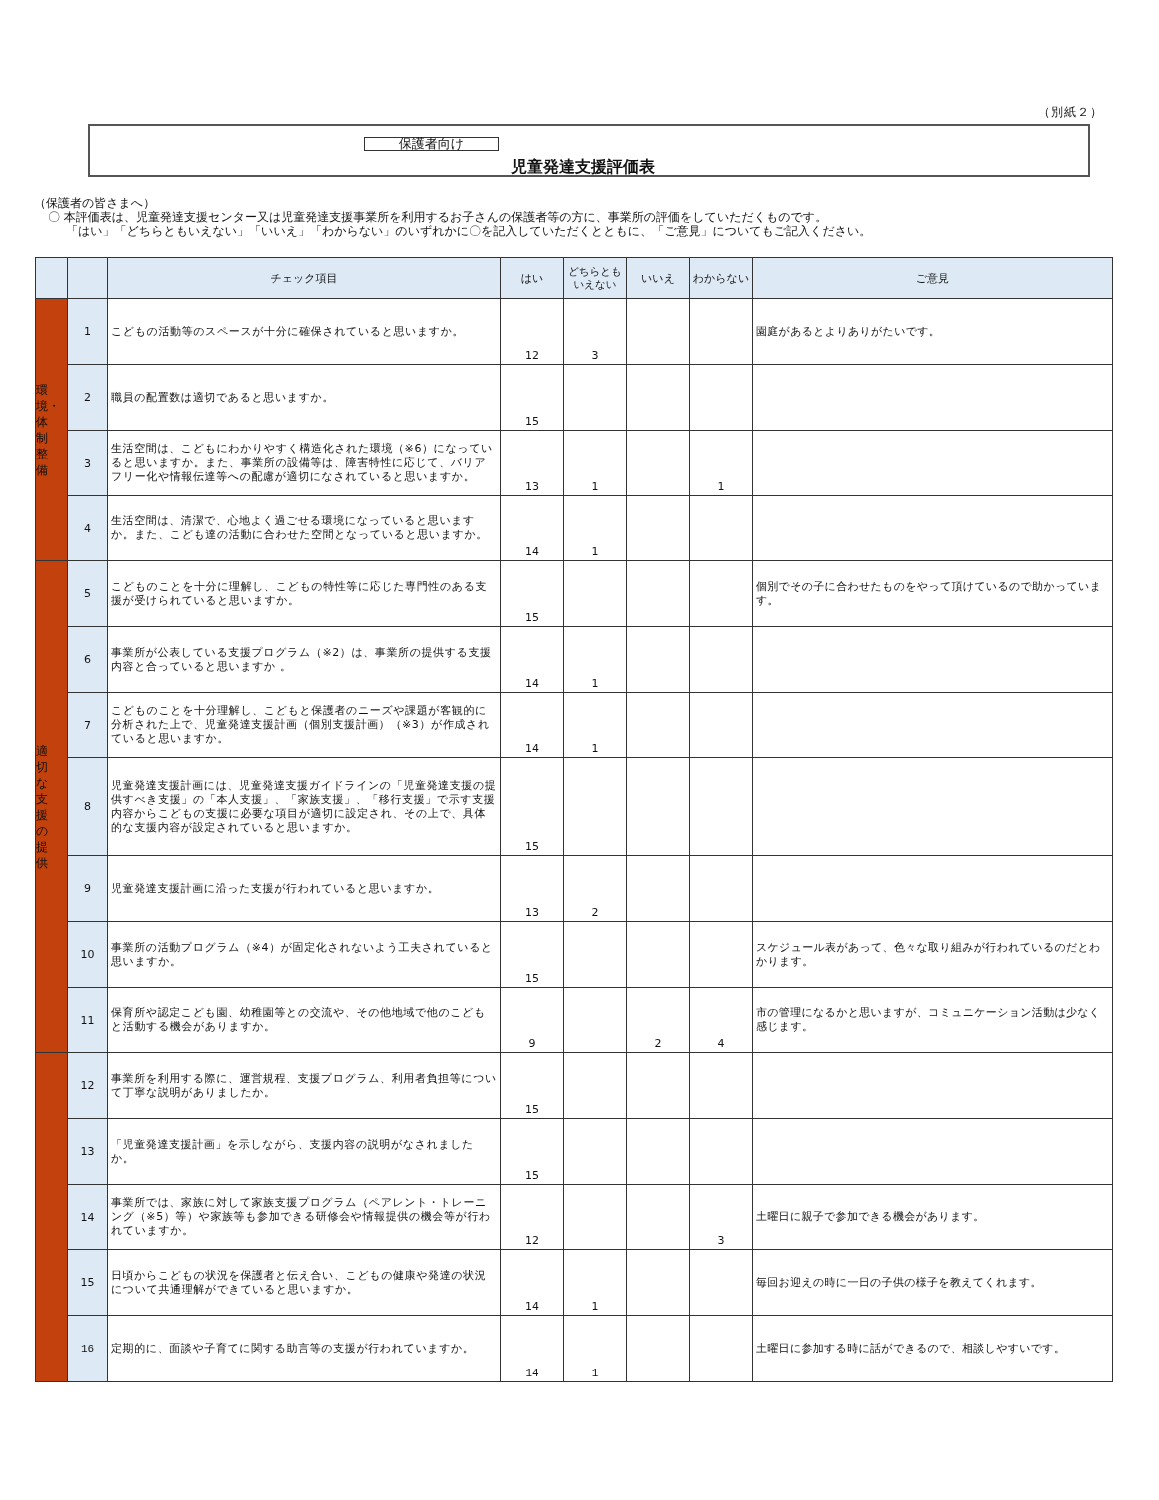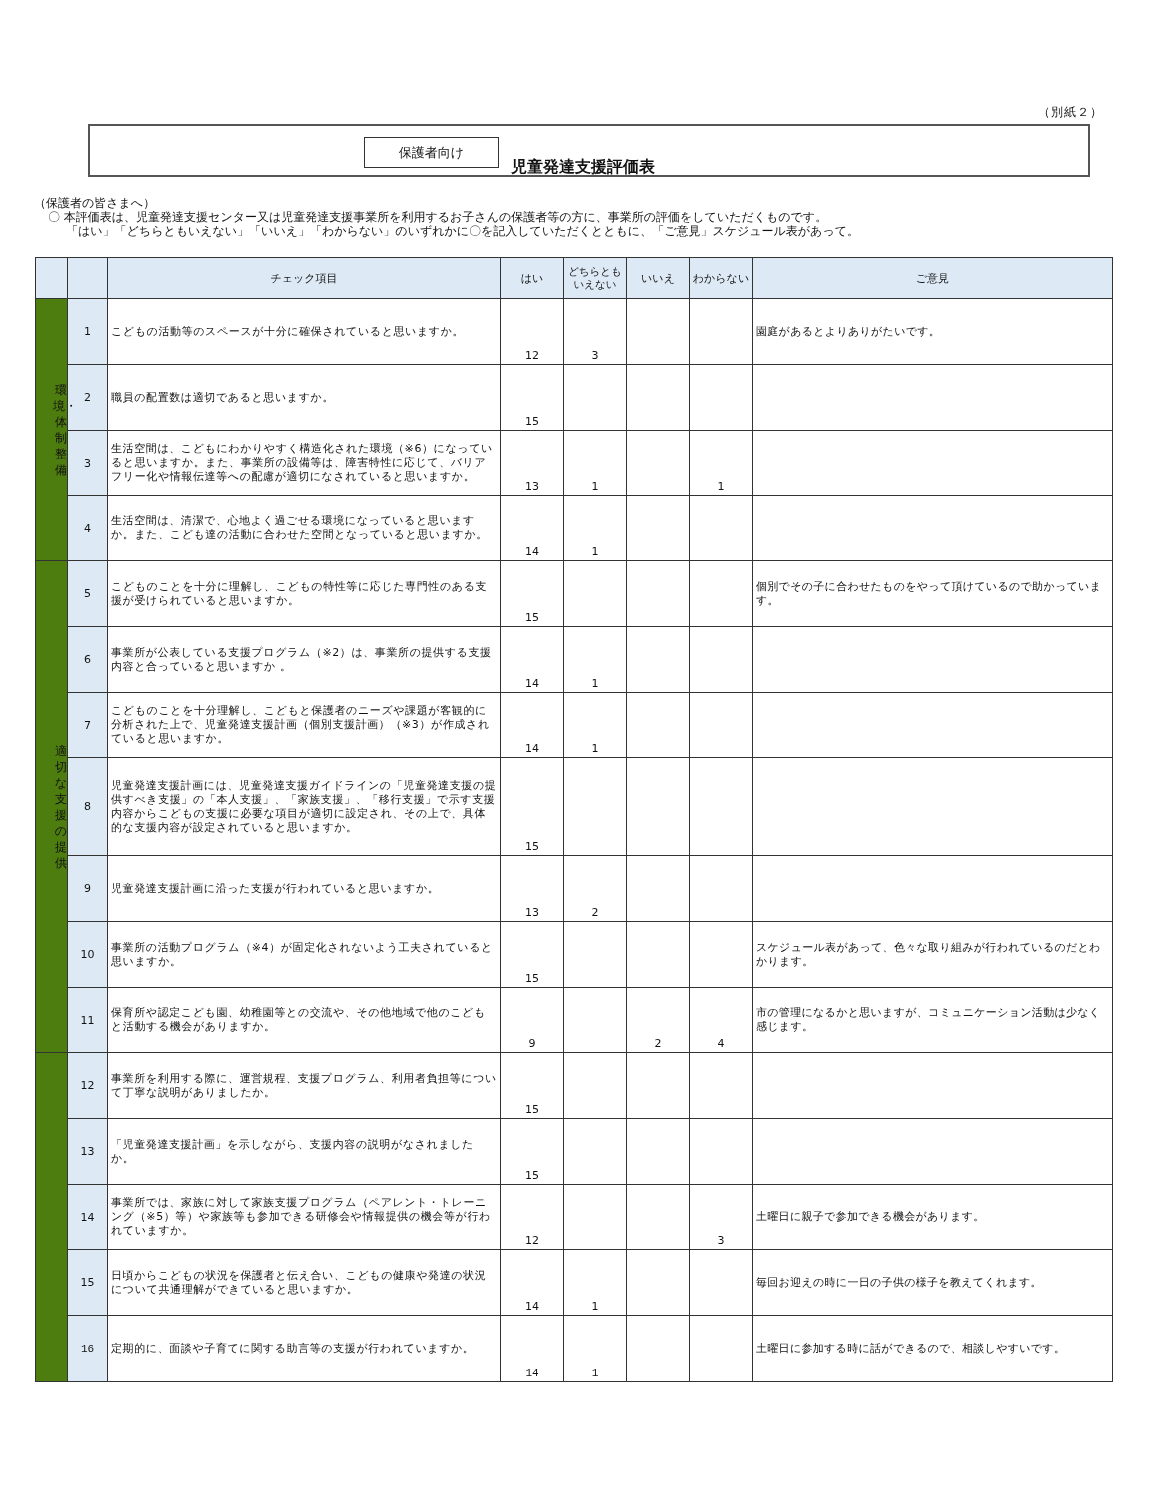--- a/index.html
+++ b/index.html
@@ -1,52 +1,52 @@
 <!DOCTYPE html>
 <html><head>
 <meta charset="utf-8">
 <style>
   html, body { margin: 0; padding: 0; background: #ffffff; }
   body { width: 1159px; height: 1500px; position: relative; overflow: hidden;
          font-family: "DejaVu Sans", "Liberation Sans", sans-serif; color: #111; }
   .annex { position: absolute; right: 56px; top: 104px; font-size: 12px; letter-spacing: 1px; }
   .title-frame { position: absolute; left: 88px; top: 124px; width: 1002px; height: 53px;
                  border: 2px solid #555; box-sizing: border-box; }
-  .title-tag { position: absolute; left: 364px; top: 137px; width: 135px; height: 31px;
+  .title-tag { position: absolute; left: 364px; top: 137px; width: 135px; height: 14px;
                border: 1.5px solid #333; box-sizing: border-box; font-size: 13px;
                display: flex; align-items: center; justify-content: center; }
   .title-main { position: absolute; left: 511px; top: 142px; font-size: 16px; font-weight: bold; margin-top: 15px; }
   .intro { position: absolute; left: 34px; top: 196px; font-size: 12px; line-height: 14px; }
   .intro div { white-space: nowrap; }
   .intro .l2 { padding-left: 14px; }
   .intro .l3 { padding-left: 32px; }
 
   table.eval { position: absolute; left: 35px; top: 257px; border-collapse: collapse;
                table-layout: fixed; font-size: 11px; }
   table.eval td, table.eval th { border: 1.5px solid #333; padding: 0; box-sizing: border-box; }
   table.eval th { background: #dde9f5; font-weight: normal; text-align: center; height: 41px; line-height: 13px; }
-  td.cat { background: #4d7c0f; vertical-align: middle; text-align: right; }
+  td.cat { background: #c2410c; vertical-align: middle; text-align: left; }
   td.cat .vt { display: inline-block; width: 14px; font-size: 12px; line-height: 16px; word-break: break-all; }
   td.num { background: #dde9f5; text-align: center; font-size: 11px; }
   td.q { vertical-align: middle; padding: 0 3px !important; line-height: 14px; letter-spacing: 0.6px; }
   td.v { vertical-align: bottom; text-align: center; padding-bottom: 2px !important; font-size: 11px; }
   td.c { vertical-align: middle; padding: 0 3px !important; line-height: 14px; letter-spacing: 0.3px; }
 </style>
 </head>
 <body>
 
 <div class="annex">（別紙２）</div>
 <div class="title-frame"></div>
 <div class="title-tag">保護者向け</div>
 <div class="title-main">児童発達支援評価表</div>
 
 <div class="intro">
   <div>（保護者の皆さまへ）</div>
   <div class="l2">〇 本評価表は、児童発達支援センター又は児童発達支援事業所を利用するお子さんの保護者等の方に、事業所の評価をしていただくものです。</div>
-  <div class="l3">「はい」「どちらともいえない」「いいえ」「わからない」のいずれかに〇を記入していただくとともに、「ご意見」スケジュール表があって。</div>
+  <div class="l3">「はい」「どちらともいえない」「いいえ」「わからない」のいずれかに〇を記入していただくとともに、「ご意見」についてもご記入ください。</div>
 </div>
 
 <table class="eval">
   <colgroup>
     <col style="width:32px">
       <col style="width:40px">
       <col style="width:393px">
     <col style="width:63px">
       <col style="width:63px">
       <col style="width:63px">

